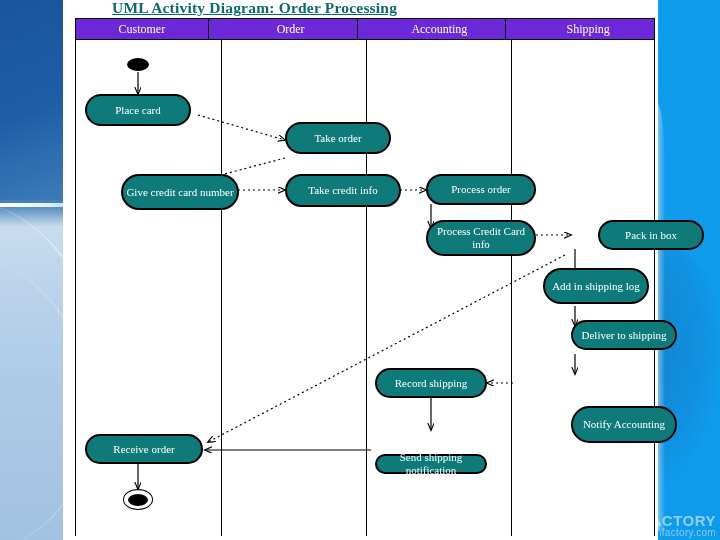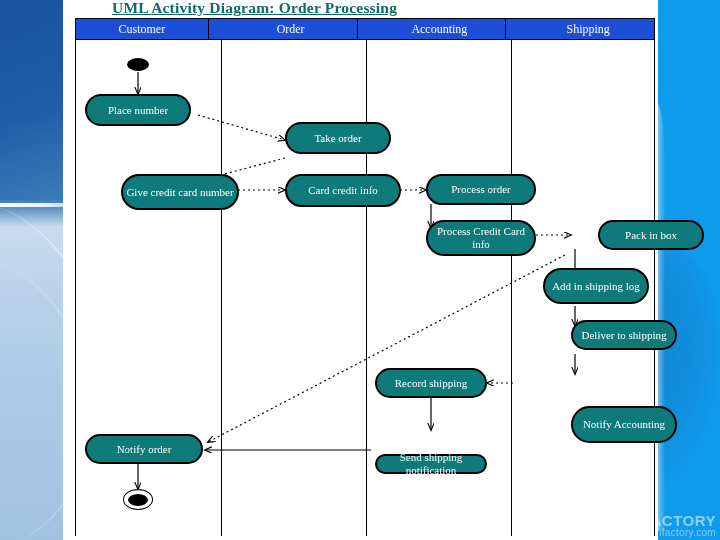--- a/index.html
+++ b/index.html
@@ -122,21 +122,21 @@
   
   #diagram {
     position: absolute;
     left: 0; top: 18px;
     width: 595px; height: 518px;
   }
   .lane-header-row {
     position: absolute;
     left: 12px; top: 0;
     width: 580px; height: 22px;
-    background: #1d4ed8;
+    background: #6d28d9;
     border: 1px solid #000;
     box-sizing: border-box;
     display: flex;
     gap: 16px;
   }
   .lane-header {
     flex: 1 1 0;
     border-right: 1px solid #000;
     color: #ffffff;
     font-family: "Liberation Serif", serif;
@@ -284,45 +284,45 @@
 
         <polyline points="308,432 142,432" fill="none" stroke="#000" stroke-width="1.2" marker-end="url(#arrow)"></polyline>
 
         <line x1="502" y1="237" x2="145" y2="424" stroke="#000" stroke-width="1.2" stroke-dasharray="2,3" marker-end="url(#arrow)"></line>
 
         <line x1="75" y1="446" x2="75" y2="471" stroke="#000" stroke-width="1.2" marker-end="url(#arrow)"></line>
       </svg>
 
       <div class="start-node" style="left:64px; top:40px;"></div>
 
-      <div class="node" style="left:22px; top:76px; width:106px; height:32px;">Place number</div>
+      <div class="node" style="left:22px; top:76px; width:106px; height:32px;">Place card</div>
 
       <div class="node" style="left:222px; top:104px; width:106px; height:32px;">Take order</div>
 
       <div class="node" style="left:22px; top:156px; width:118px; height:36px;margin-left:36px;">Give credit card number</div>
 
-      <div class="node" style="left:222px; top:156px; width:116px; height:33px;">Card credit info</div>
+      <div class="node" style="left:222px; top:156px; width:116px; height:33px;">Take credit info</div>
 
       <div class="node" style="left:363px; top:202px; width:110px; height:36px;">Process Credit Card info</div>
 
       <div class="node" style="left:363px; top:156px; width:110px; height:31px;">Process order</div>
 
       <div class="node" style="left:535px; top:202px; width:106px; height:30px;">Pack in box</div>
 
       <div class="node" style="left:480px; top:250px; width:106px; height:36px;">Add in shipping log</div>
 
       <div class="node" style="left:508px; top:302px; width:106px; height:30px;">Deliver to shipping</div>
 
       <div class="node" style="left:508px; top:348px; width:106px; height:37px;margin-top:40px;">Notify Accounting</div>
 
       <div class="node" style="left:312px; top:350px; width:112px; height:30px;">Record shipping</div>
 
       <div class="node" style="left:312px; top:436px; width:112px; height:20px;">Send shipping notification</div>
 
-      <div class="node" style="left:22px; top:416px; width:118px; height:30px;">Notify order</div>
+      <div class="node" style="left:22px; top:416px; width:118px; height:30px;">Receive order</div>
 
       <div class="end-node-outer" style="left:60px; top:471px;">
         <div class="end-node-inner"></div>
       </div>
 
     </div>
   </div>
 </div>
 
 </body></html>

